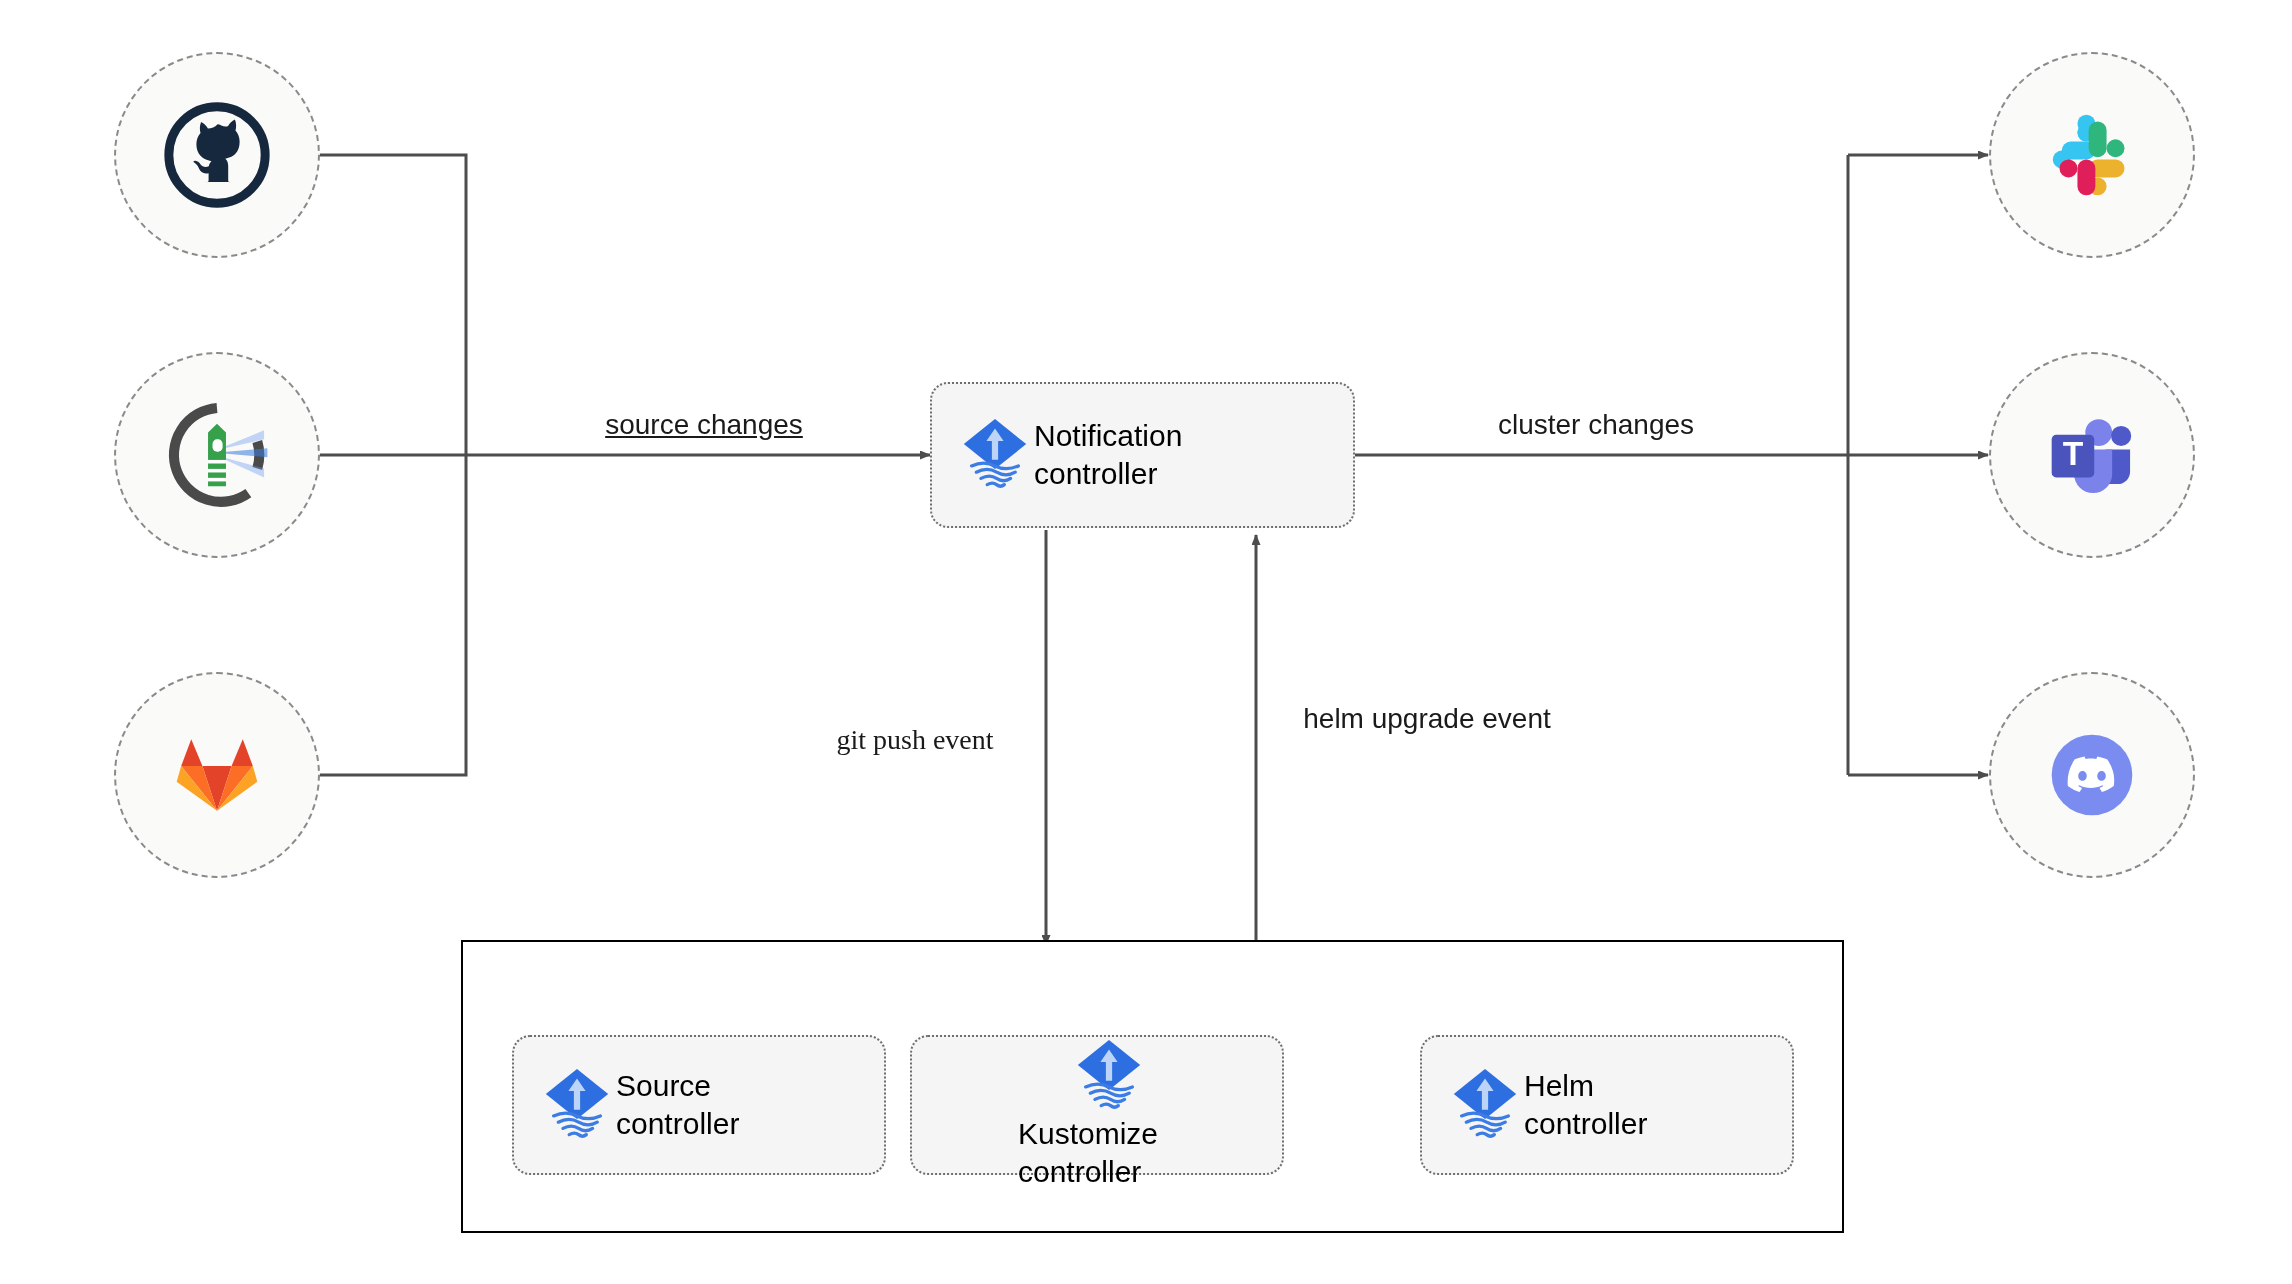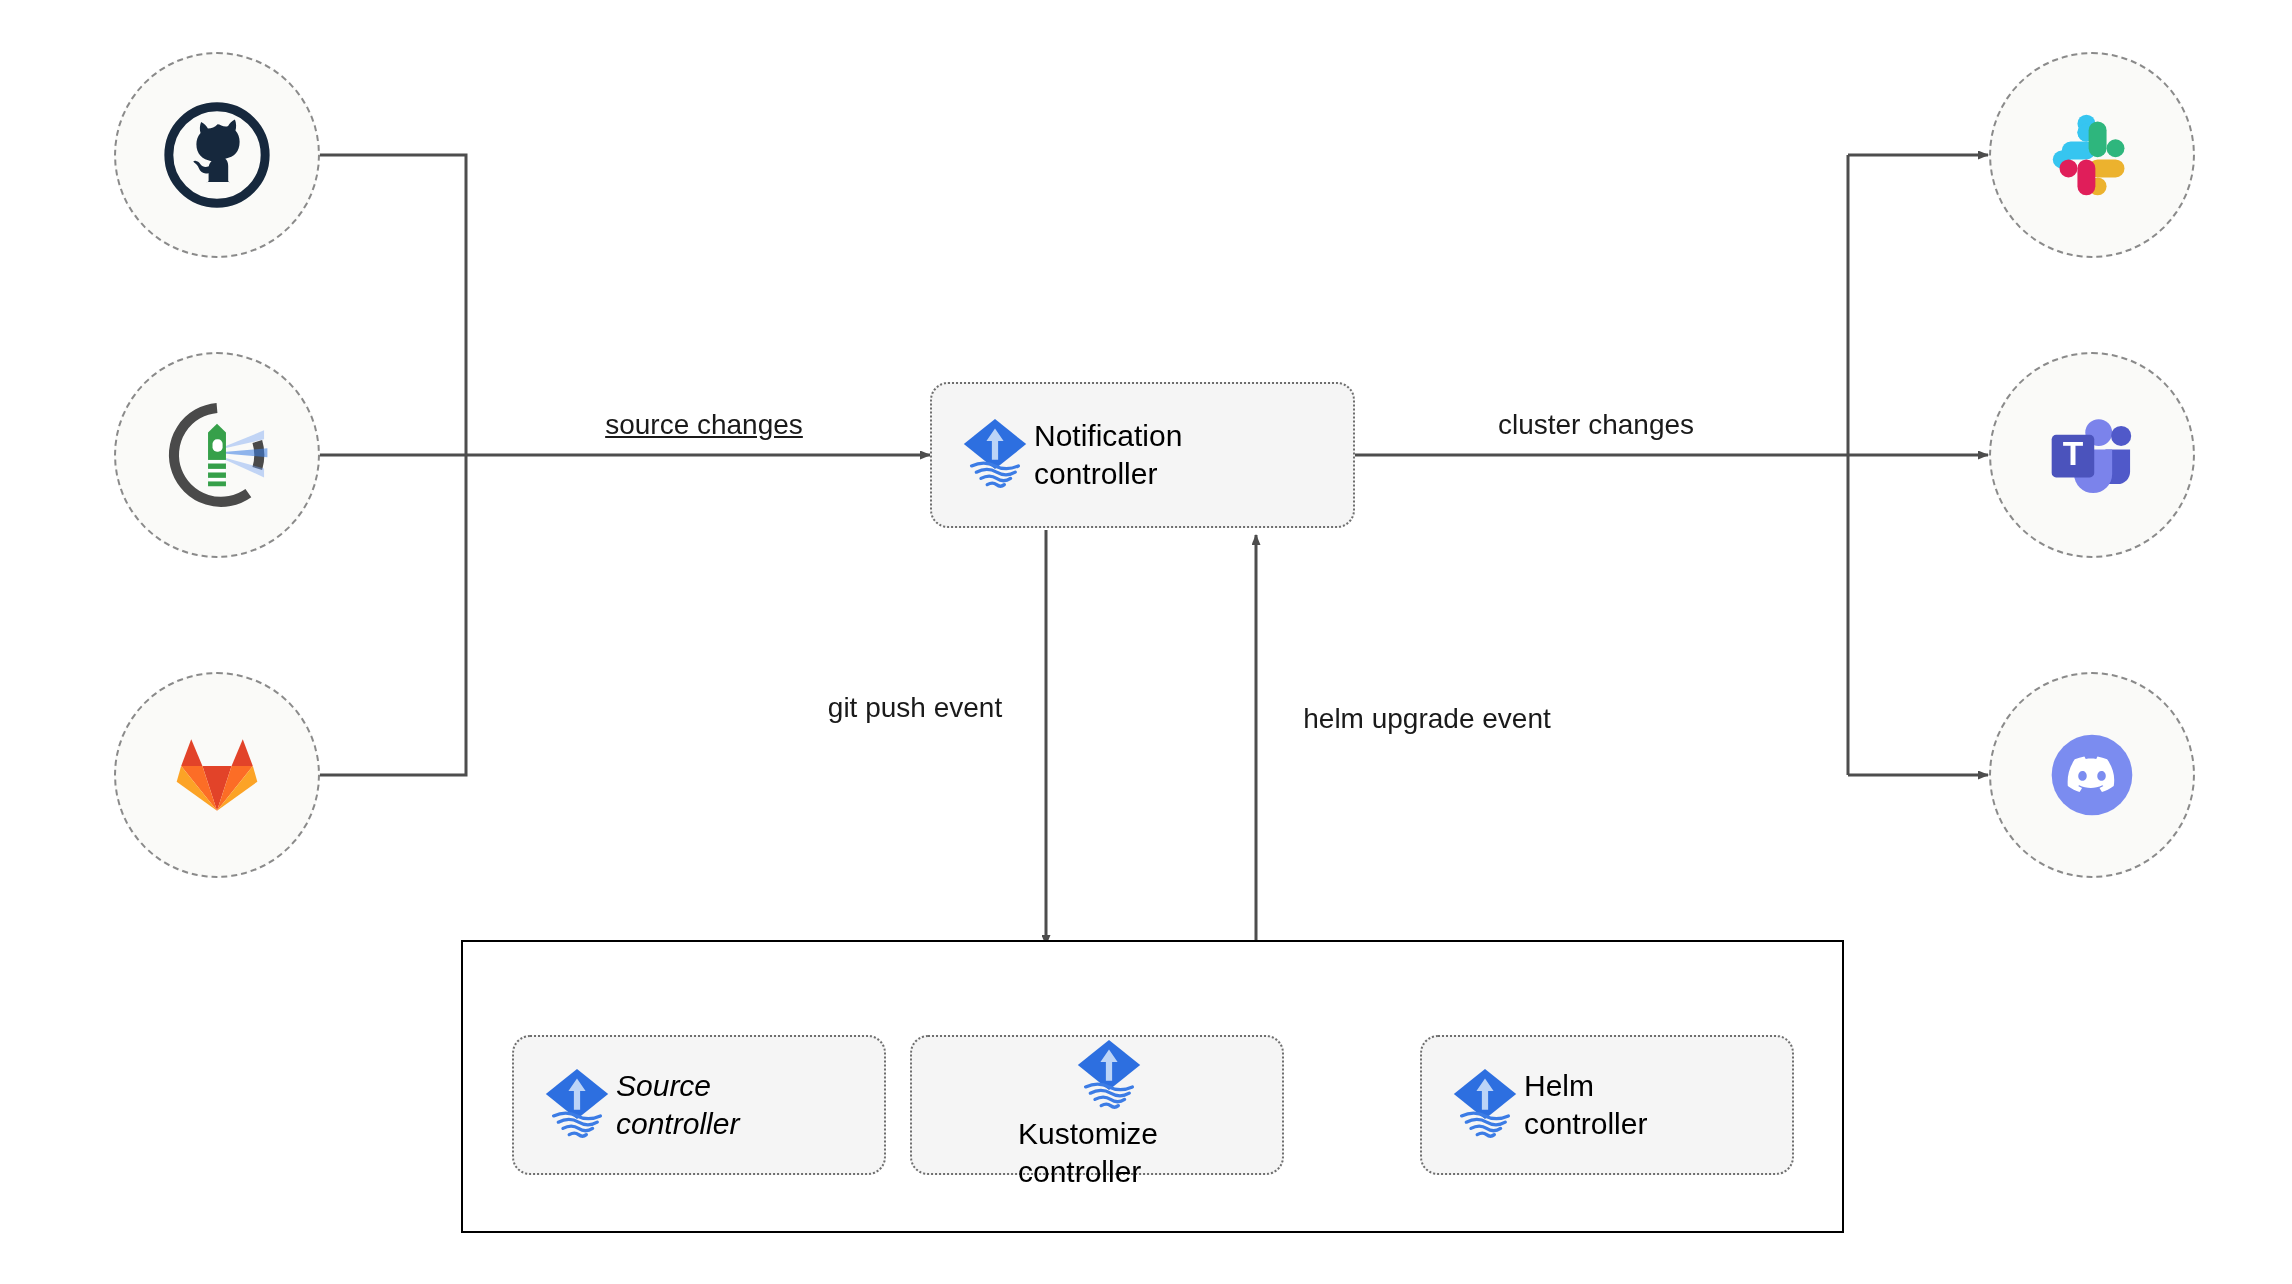--- a/index.html
+++ b/index.html
@@ -276,21 +276,21 @@
         <path d="M40,88 Q47,84 52,88 Q57,92 62,88"></path>
       </g>
     </svg>
     <div class="boxlabel">Notification
 controller</div>
   </div>
 
   <div id="cluster-container"></div>
 
 
-  <div class="procbox" style="left:512px; top:1035px; width:374px; height:140px;font-style:italic;">
+  <div class="procbox" style="left:512px; top:1035px; width:374px; height:140px;">
     <svg class="fluxlogo" viewBox="0 0 100 100">
       <path d="M50,4 L90,36 L50,68 L10,36 Z" fill="#2d6fe0"></path>
       <path d="M50,16 L61,32 L54,32 L54,56 L46,56 L46,32 L39,32 Z" fill="#bcd4f7"></path>
       <g fill="none" stroke="#3c7ce5" stroke-width="4.2" stroke-linecap="round">
         <path d="M20,64 Q36,57 50,64 Q64,71 80,64"></path>
         <path d="M26,72 Q40,65 52,72 Q64,79 76,72"></path>
         <path d="M32,80 Q43,74 52,80 Q61,86 70,80"></path>
         <path d="M40,88 Q47,84 52,88 Q57,92 62,88"></path>
       </g>
     </svg>
@@ -325,17 +325,17 @@
       </g>
     </svg>
     <div class="boxlabel">Helm
 controller</div>
   </div>
 
   <div class="edge-label" style="left:704px; top:425px;text-decoration:underline;">source changes</div>
 
   <div class="edge-label" style="left:1596px; top:425px;">cluster changes</div>
 
-  <div class="edge-label" style="left:915px; top:708px;">git push event</div>
+  <div class="edge-label" style="left:915px; top:740px;font-family:Liberation Serif, serif;">git push event</div>
 
   <div class="edge-label" style="left:1427px; top:719px;">helm upgrade event</div>
 
 </div>
 
 </body></html>

